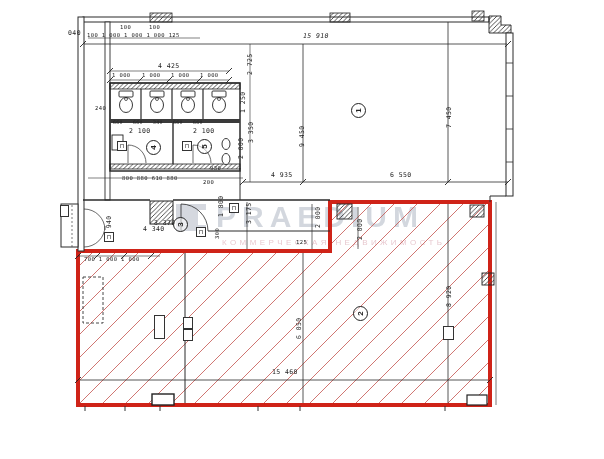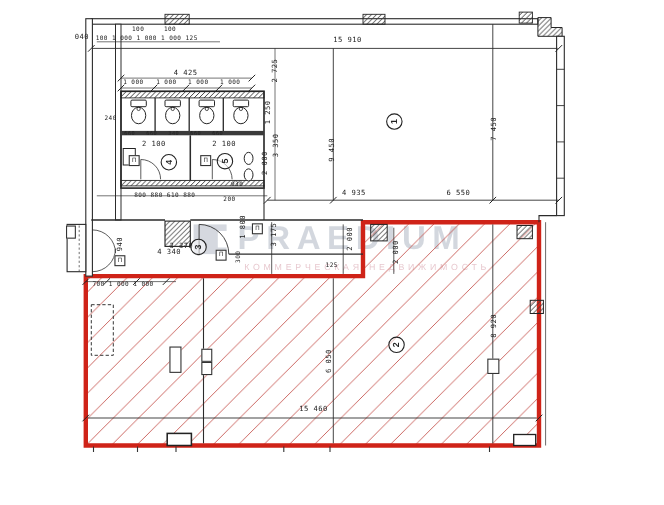--- a/index.html
+++ b/index.html
@@ -143,41 +143,41 @@
         <path d="M75,383 L81,377 M487,383 L493,377"></path>
       </g>
     </g>
   </svg>
 
   <div id="annotations">
       <span class="dim" style="left: 68px; top: 30px;">040</span>
       <span class="dim" style="left: 120px; top: 24px; font-size: 5.5px;">100</span>
       <span class="dim" style="left: 149px; top: 24px; font-size: 5.5px;">100</span>
       <span class="dim" style="left: 87px; top: 32px; font-size: 5.5px;">100 1 000 1 000 1 000 125</span>
-      <span class="dim" style="left: 303px; top: 33px;">15 910</span>
+      <span class="dim" style="left: 303px; top: 33px; font-style: italic;">15 910</span>
       <span class="dim" style="left: 158px; top: 63px; text-align: right;">4 425</span>
       <span class="dim" style="left: 112px; top: 72px; font-size: 5.5px;">1 000</span>
       <span class="dim" style="left: 142px; top: 72px; font-size: 5.5px;">1 000</span>
       <span class="dim" style="left: 171px; top: 72px; font-size: 5.5px;">1 000</span>
       <span class="dim" style="left: 200px; top: 72px; font-size: 5.5px;">1 000</span>
       <span class="dim" style="left: 95px; top: 105px; font-size: 5.5px;">240</span>
       <span class="dim" style="left: 113px; top: 119px; font-size: 4.8px;">660</span>
       <span class="dim" style="left: 133px; top: 119px; font-size: 4.8px;">660</span>
       <span class="dim" style="left: 153px; top: 119px; font-size: 4.8px;">340</span>
       <span class="dim" style="left: 173px; top: 119px; font-size: 4.8px;">660</span>
       <span class="dim" style="left: 193px; top: 119px; font-size: 4.8px;">660</span>
       <span class="dim" style="left: 129px; top: 128px;">2 100</span>
       <span class="dim" style="left: 193px; top: 128px;">2 100</span>
       <span class="dim" style="left: 210px; top: 165px; font-size: 5.5px;">930</span>
       <span class="dim" style="left: 122px; top: 175px; font-size: 5.5px;">800 880 610 880</span>
       <span class="dim" style="left: 203px; top: 179px; font-size: 5.5px;">200</span>
       <span class="dim" style="left: 154px; top: 184px; margin-top: 36px;">3 370</span>
       <span class="dim" style="left: 143px; top: 226px;">4 340</span>
-      <span class="dim" style="left: 271px; top: 172px; margin-left: 40px;">4 935</span>
-      <span class="dim" style="left: 406px; top: 172px;">6 550</span>
+      <span class="dim" style="left: 271px; top: 172px;">4 935</span>
+      <span class="dim" style="left: 390px; top: 172px;">6 550</span>
       <span class="dim" style="left: 84px; top: 256px; font-size: 5.5px;">700 1 000 1 000</span>
       <span class="dim" style="left: 272px; top: 369px;">15 460</span>
       <span class="dim" style="left: 296px; top: 239px; font-size: 5.5px;">125</span>
       <span class="dim v" style="left: 240px; top: 113px;">1 250</span>
       <span class="dim v" style="left: 238px; top: 159px;">2 000</span>
       <span class="dim v" style="left: 247px; top: 75px;">2 725</span>
       <span class="dim v" style="left: 248px; top: 143px;">3 350</span>
       <span class="dim v" style="left: 299px; top: 147px;">9 450</span>
       <span class="dim v" style="left: 446px; top: 128px;">7 450</span>
       <span class="dim v" style="left: 106px; top: 237px;">1 940</span>

